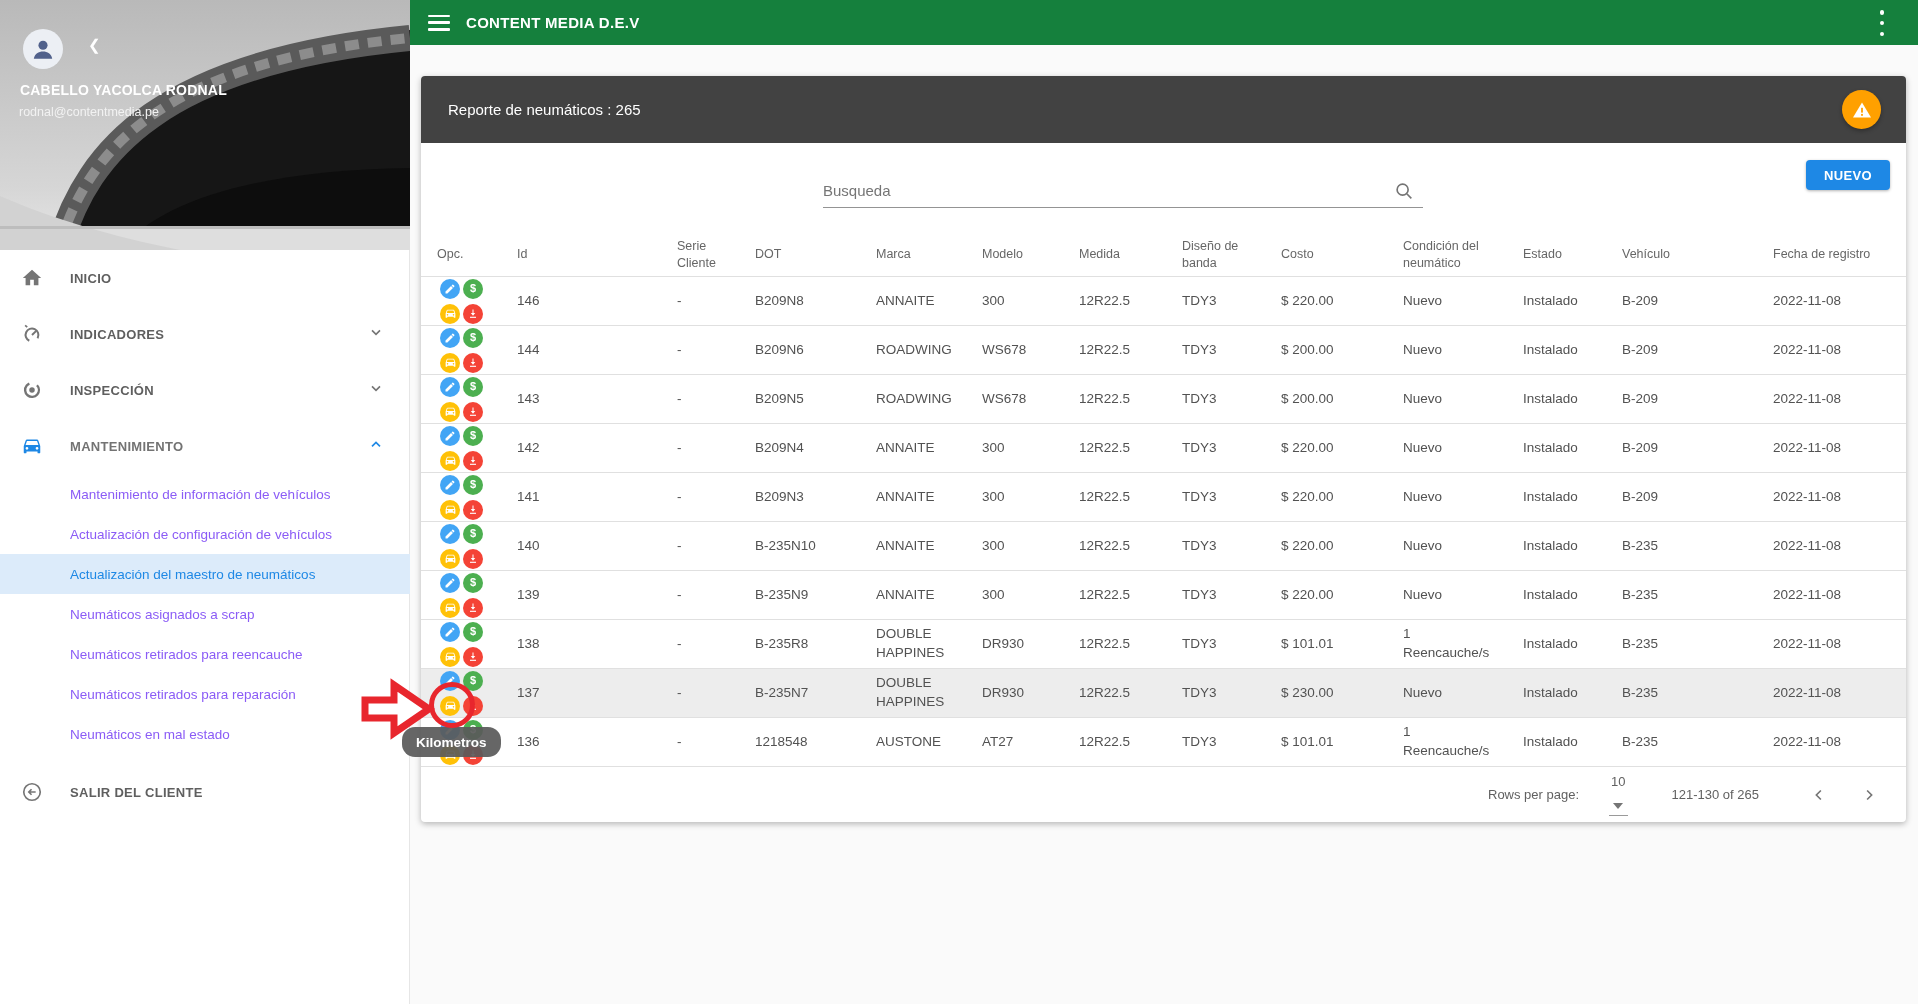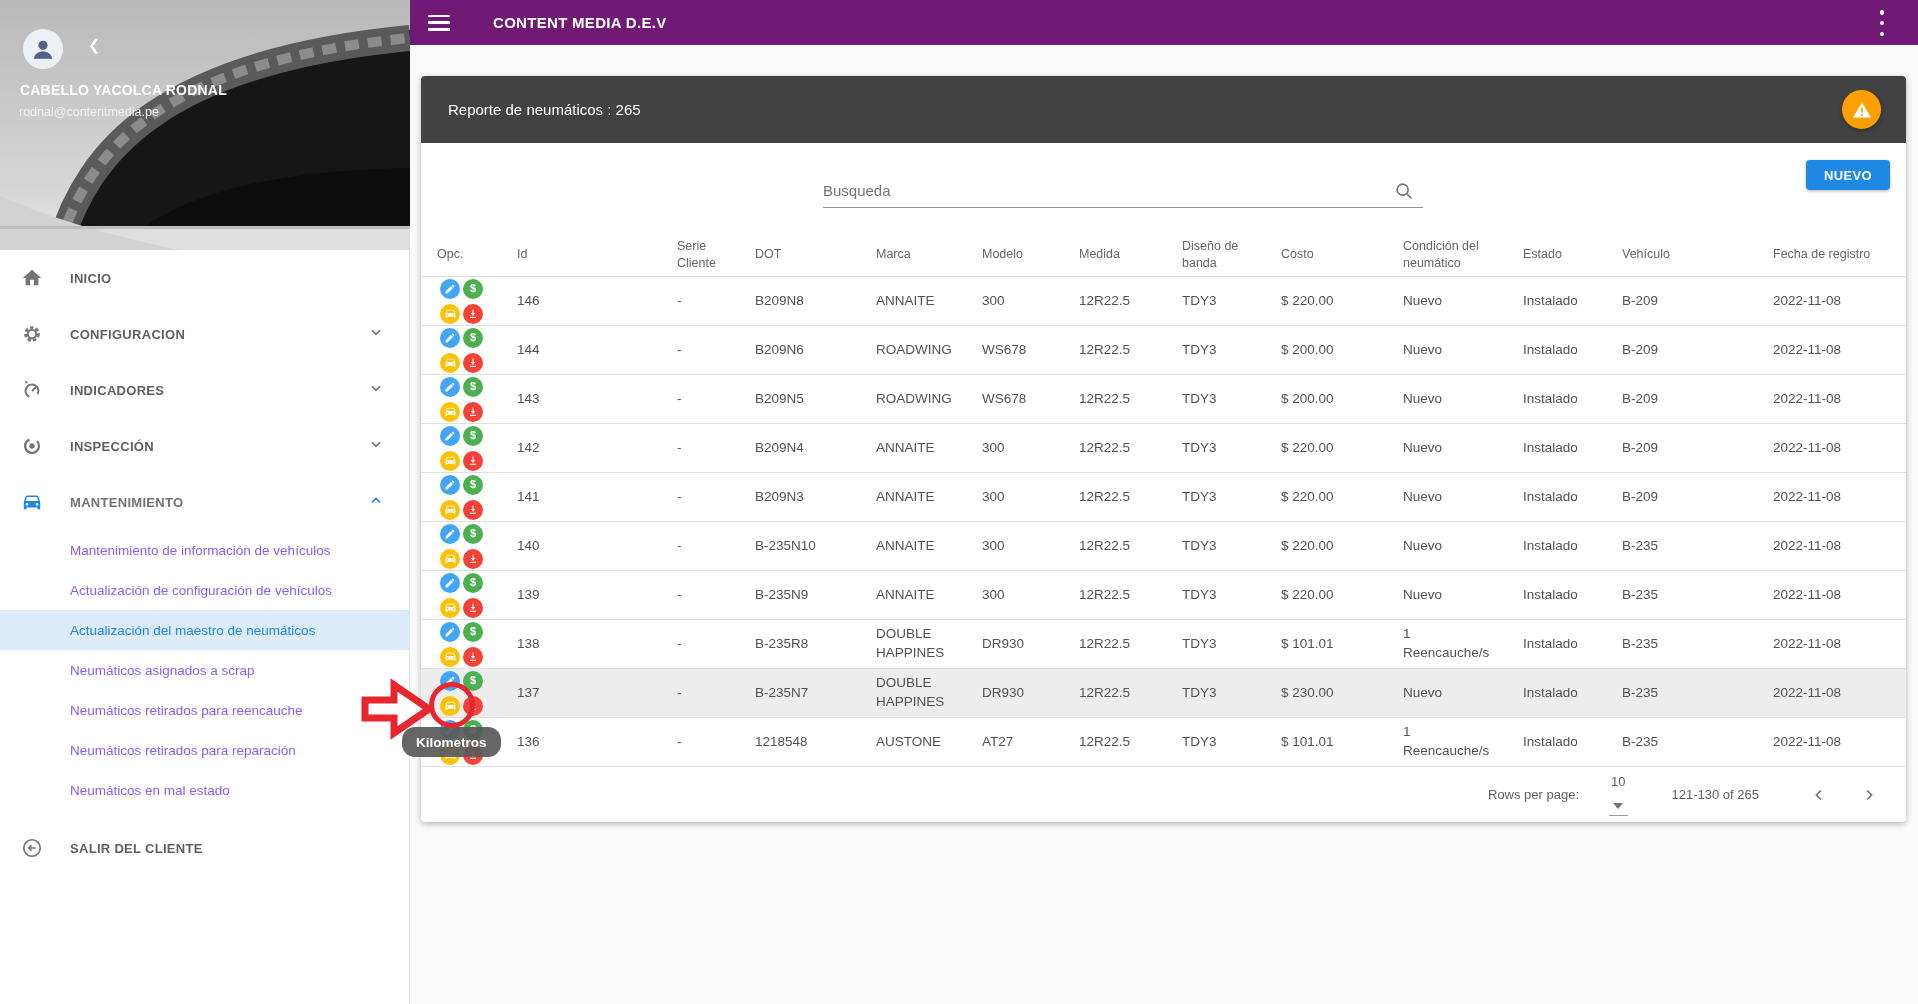--- a/index.html
+++ b/index.html
@@ -22,22 +22,22 @@
   .nav-item { position:relative; height:56px; display:flex; align-items:center; cursor:pointer; }
   .nav-item .nicon { width:24px; height:24px; margin-left:20px; flex:0 0 24px; display:flex; align-items:center; justify-content:center; }
   .nav-item .nlabel { margin-left:26px; font-size:13px; font-weight:700; letter-spacing:.3px; color:#5f5f5f; }
   .nav-item .chev { position:absolute; right:26px; top:50%; transform:translateY(-50%); }
   .nav-item.active .nlabel { color:#737373; }
   .sub-item { height:40px; display:flex; align-items:center; padding-left:70px; font-size:13.5px; color:#8b5cf6; cursor:pointer; }
   .sub-item.active { background:#dcebfa; color:#1e88e5; }
   .nav-gap { height:10px; }
 
   
-  .topbar { position:absolute; left:410px; top:0; width:1508px; height:45px; background:#701a75;
-    display:flex; align-items:center; z-index:4;gap:27px; }
+  .topbar { position:absolute; left:410px; top:0; width:1508px; height:45px; background:#15803d;
+    display:flex; align-items:center; z-index:4; }
   .burger { margin-left:18px; width:22px; height:16px; display:flex; flex-direction:column; justify-content:space-between; cursor:pointer; }
   .burger span { display:block; height:2.6px; background:#fff; border-radius:1px; }
   .topbar-title { margin-left:16px; color:#fff; font-size:15px; font-weight:700; letter-spacing:.3px; }
   .kebab { position:absolute; right:24px; top:10px; width:24px; height:26px; display:flex; flex-direction:column;
     align-items:center; justify-content:space-between; cursor:pointer; }
   .kebab i { width:4.5px; height:4.5px; border-radius:50%; background:#fff; }
 
   
   .card { position:absolute; left:421px; top:76px; width:1485px; height:746px; background:#fff;
     border-radius:4px; box-shadow:0 2px 6px rgba(0,0,0,.28); }
@@ -145,34 +145,20 @@
         <span class="nicon">
           <svg width="22" height="22" viewBox="0 0 24 24">
               <path d="M10 20v-6h4v6h5v-8h3L12 3 2 12h3v8z" fill="#757575"></path>
             </svg>
         </span>
         <span class="nlabel">INICIO</span>
       </div>
       <div class="nav-item">
         <span class="nicon">
           <svg width="22" height="22" viewBox="0 0 24 24">
-            <circle cx="12" cy="12" r="7" fill="none" stroke="#757575" stroke-width="3" stroke-dasharray="3.6 2.4"></circle>
-            <circle cx="12" cy="12" r="4.6" fill="none" stroke="#757575" stroke-width="2.2"></circle>
-          </svg>
-        </span>
-        <span class="nlabel">CONFIGURACION</span>
-        <span class="chev">
-          <svg width="16" height="16" viewBox="0 0 20 20">
-              <path d="M5 8l5 5 5-5" fill="none" stroke="#757575" stroke-width="2"></path>
-            </svg>
-        </span>
-      </div>
-      <div class="nav-item">
-        <span class="nicon">
-          <svg width="22" height="22" viewBox="0 0 24 24">
             <circle cx="12" cy="13" r="7" fill="none" stroke="#757575" stroke-width="2.2" stroke-dasharray="33 11" transform="rotate(115 12 13)"></circle>
             <line x1="12" y1="13" x2="16.6" y2="8.6" stroke="#757575" stroke-width="2.2"></line>
             <line x1="4.5" y1="2.5" x2="6.8" y2="4.6" stroke="#757575" stroke-width="1.8"></line>
           </svg>
         </span>
         <span class="nlabel">INDICADORES</span>
         <span class="chev">
           <svg width="16" height="16" viewBox="0 0 20 20">
               <path d="M5 8l5 5 5-5" fill="none" stroke="#757575" stroke-width="2"></path>
             </svg>

